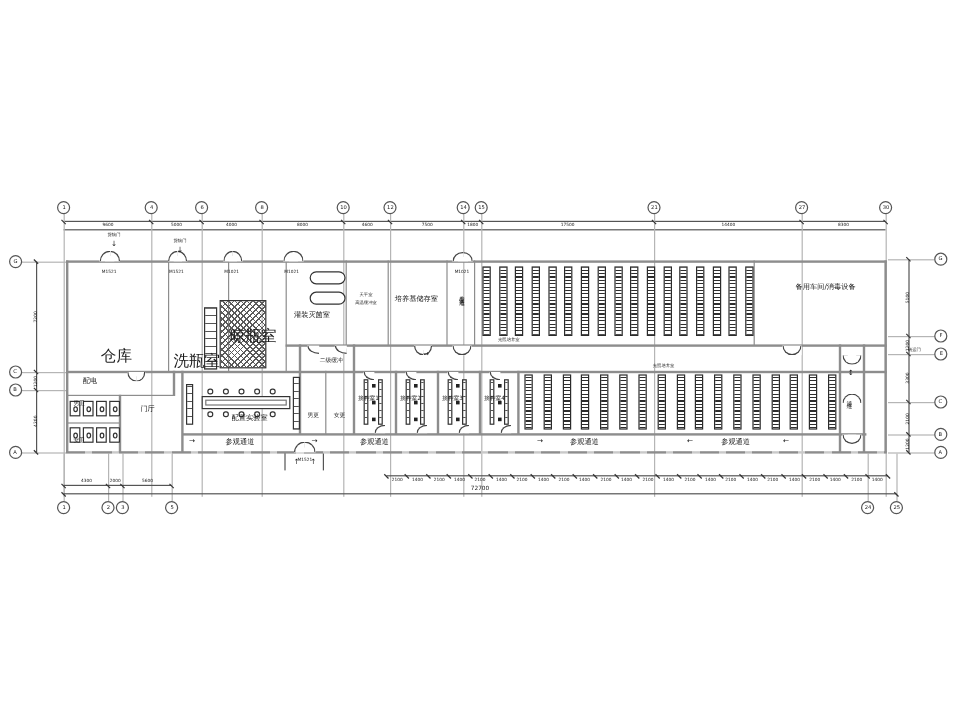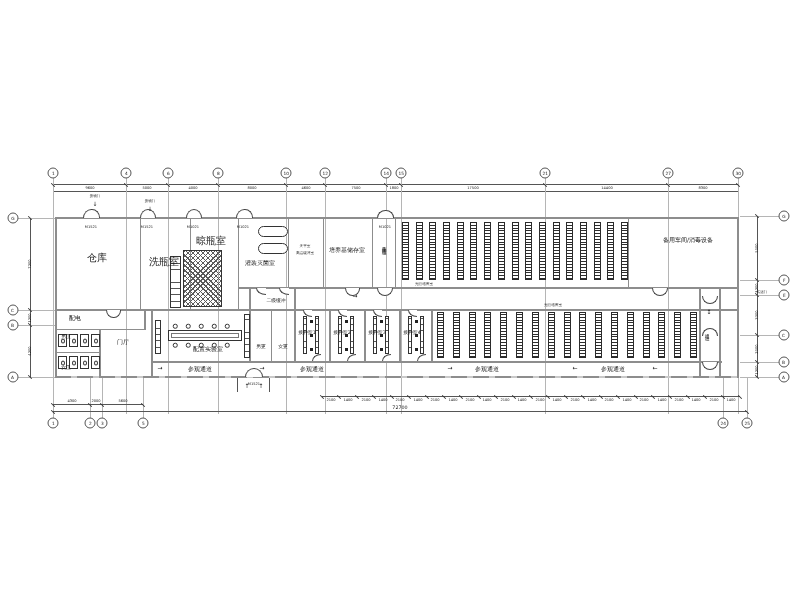--- a/index.html
+++ b/index.html
@@ -7,21 +7,21 @@
   #canvas{position:relative;width:800px;height:600px;background:#ffffff;}
   
   .w{position:absolute;background:#8d8d8d;z-index:2;}
   .w.win{background:repeating-linear-gradient(90deg,#8d8d8d 0 16px,#c9c9c9 16px 22px);}
   
   .thin{position:absolute;background:#b5b5b5;z-index:1;}
   .dline{position:absolute;background:#555;z-index:1;}
   .tick{position:absolute;width:5px;height:1px;background:#333;transform:translate(-50%,-50%) rotate(45deg);z-index:3;}
   
   .lbl{position:absolute;white-space:nowrap;color:#1a1a1a;z-index:4;line-height:1.05;text-align:center;transform:translate(-50%,-50%);}
-  .f7{font-size:10px;}
+  .f7{font-size:13px;margin-top:40px;}
   .f6{font-size:6px;}
   .f5{font-size:6px;transform:translate(-50%,-50%) scale(.8);}
   .f4{font-size:6px;transform:translate(-50%,-50%) scale(.6);}
   .vert{writing-mode:vertical-rl;letter-spacing:2px;}
   .rot{font-size:6px;transform:translate(-50%,-50%) rotate(-90deg) scale(.62);}
   
   .bubble{position:absolute;width:9px;height:9px;border:1px solid #555;border-radius:50%;background:#fff;
     display:flex;align-items:center;justify-content:center;transform:translate(-50%,-50%);z-index:4;}
   .bubble span{font-size:6px;transform:scale(.72);color:#222;}
   

